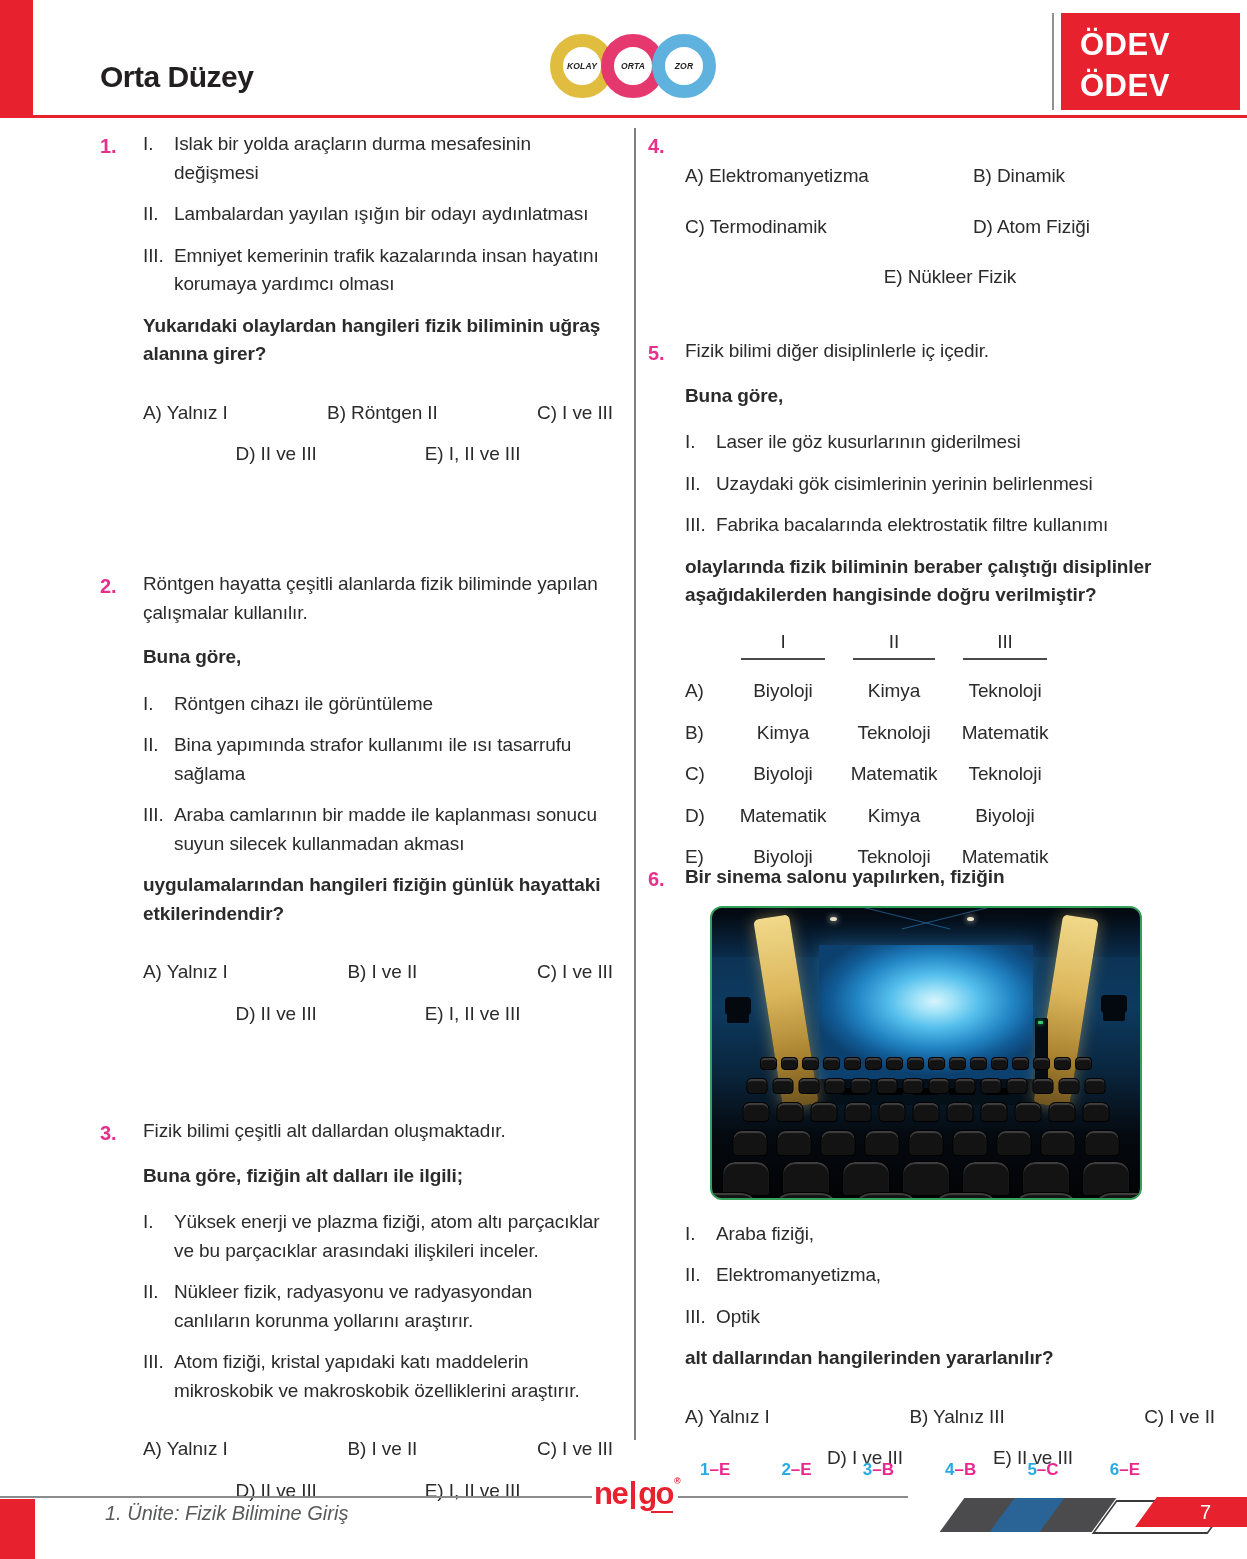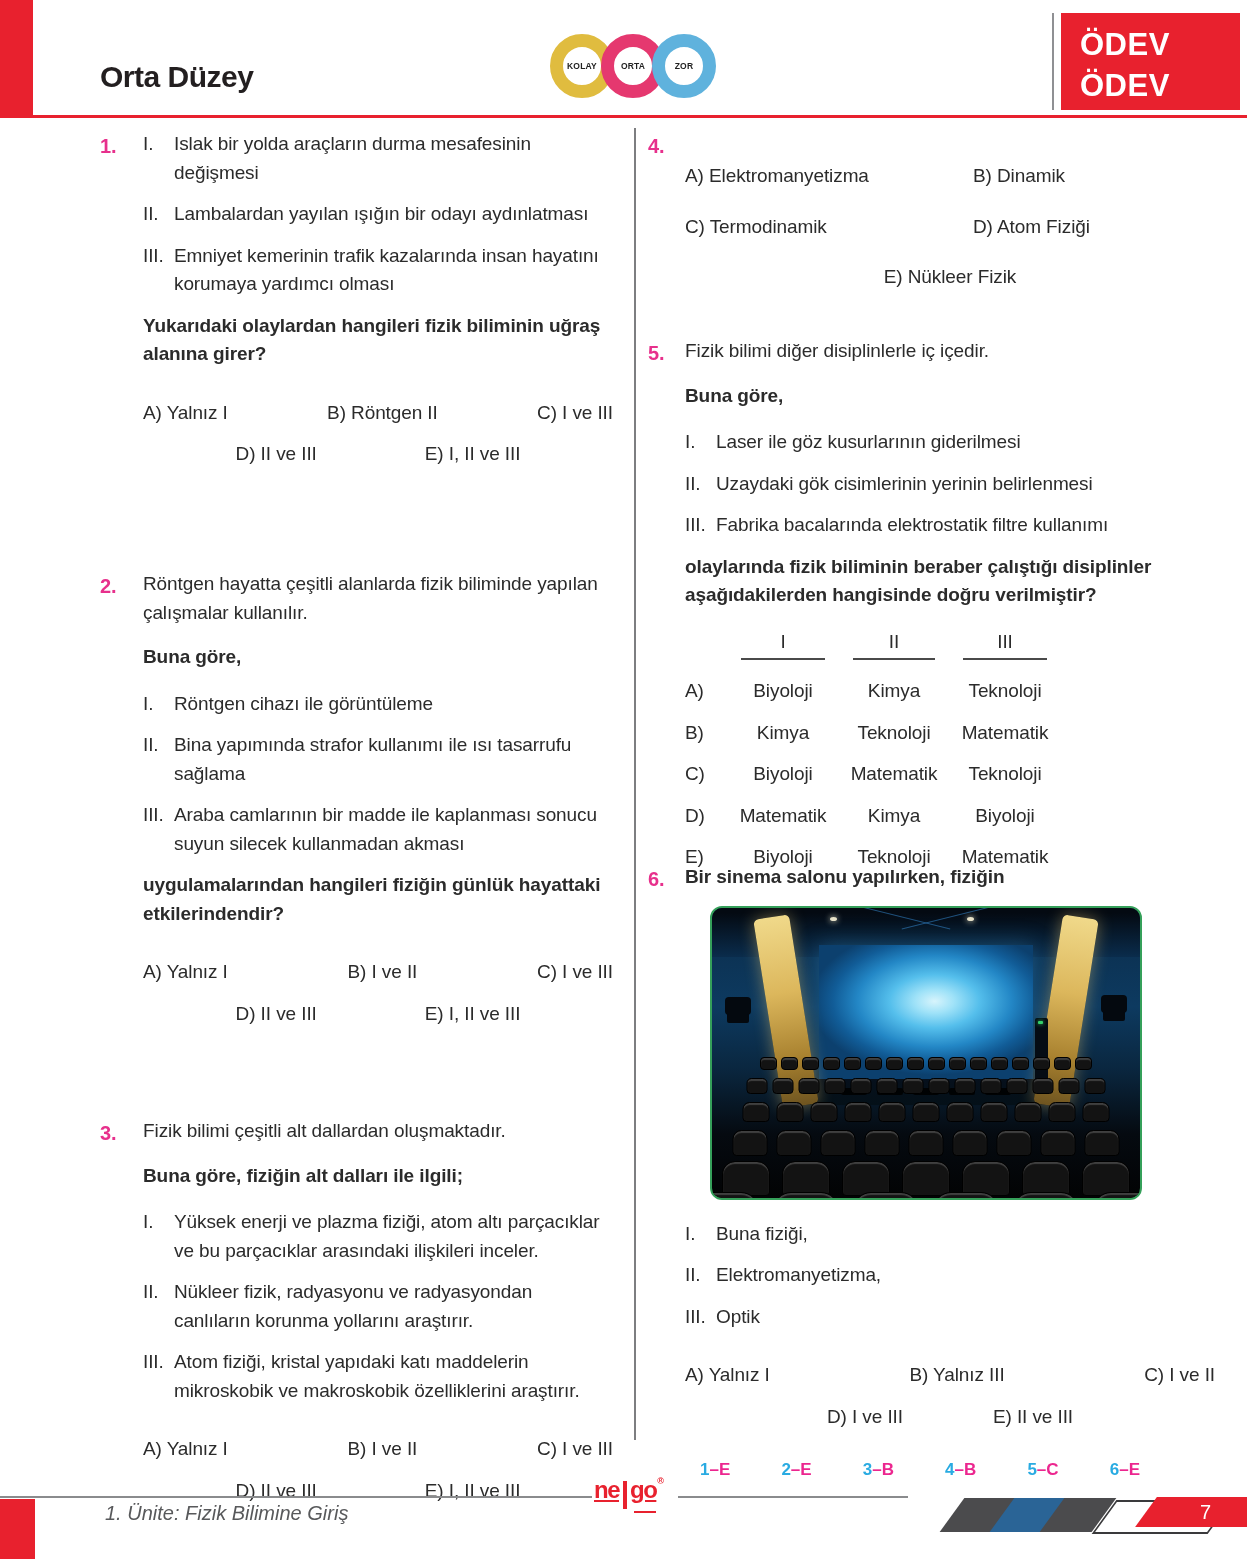--- a/index.html
+++ b/index.html
@@ -3,21 +3,21 @@
 <meta charset="utf-8">
 <style>
   html,body{margin:0;padding:0;background:#ffffff;}
   .page{position:relative;width:1247px;height:1559px;background:#fff;overflow:hidden;
         font-family:"Liberation Sans",sans-serif;color:#2b2b2b;}
 
   
   .red-corner{position:absolute;left:0;top:0;width:33px;height:117px;background:#E8212E;}
   .header-rule{position:absolute;left:0;top:115px;width:1247px;height:3px;background:#E8212E;}
   .level-title{position:absolute;left:100px;top:60px;font-size:30px;font-weight:bold;color:#231F20;letter-spacing:-0.5px;}
-  .rings{position:absolute;left:550px;top:34px;display:flex;}
+  .rings{position:absolute;left:550px;top:34px;display:flex;font-style:italic;}
   .ring{width:38px;height:38px;border-radius:50%;background:#fff;display:flex;align-items:center;justify-content:center;}
   .ring span{font-size:8.5px;font-weight:bold;color:#222;letter-spacing:0.2px;}
   .ring.kolay{border:13px solid #E0BC3F;}
   .ring.orta{border:13px solid #E5386F;margin-left:-13px;position:relative;z-index:2;}
   .ring.zor{border:13px solid #5FB2DD;margin-left:-13px;position:relative;z-index:3;}
   .header-vline{position:absolute;left:1052px;top:13px;width:2px;height:97px;background:#8f9093;}
   .odev-box{position:absolute;left:1061px;top:13px;width:179px;height:97px;background:#E8212E;color:#fff;
             font-weight:bold;font-size:31px;line-height:1.32;padding:12px 0 0 19px;box-sizing:border-box;letter-spacing:0.5px;}
 
   
@@ -84,21 +84,21 @@
               font-size:17px;font-weight:bold;}
   .ak-q{color:#29ABE2;} .ak-a{color:#EC268F;}
 
   
   .footer-line{position:absolute;top:1496px;height:2px;background:#8a8b8d;}
   .fl-left{left:0;width:592px;}
   .fl-right{left:678px;width:230px;}
   .red-corner-bottom{position:absolute;left:0;top:1499px;width:35px;height:60px;background:#E8212E;}
   .unit-label{position:absolute;left:105px;top:1502px;font-size:20px;font-style:italic;color:#58595b;}
   .logo{position:absolute;left:594px;top:1478px;display:flex;align-items:flex-start;color:#E8212E;font-weight:bold;}
-  .logo .ne,.logo .go{font-size:24px;letter-spacing:-1.5px;line-height:1;text-decoration:underline;}
+  .logo .ne,.logo .go{font-size:31px;letter-spacing:-1.5px;line-height:1;}
   .logo .spine{width:4px;height:28px;background:#E8212E;margin:3px 3px 0 4px;}
   .logo .reg{font-size:9px;margin:-2px 0 0 1px;}
   .logo-sub{position:absolute;right:8px;bottom:-4px;width:22px;height:2px;background:#E8212E;}
   .stripe{position:absolute;transform:skewX(-36deg);}
   .st1{left:952px;top:1498px;width:52px;height:34px;background:#4b4b4d;}
   .st2{left:1002px;top:1498px;width:54px;height:34px;background:#2a6496;}
   .st3{left:1052px;top:1498px;width:52px;height:34px;background:#4b4b4d;}
   .st4{left:1104px;top:1500px;width:112px;height:30px;background:#fff;border:2px solid #3a3a3c;}
   .st5{left:1146px;top:1497px;width:170px;height:30px;background:#E8212E;}
   .page-num{position:absolute;left:1200px;top:1501px;color:#fff;font-size:20px;z-index:5;}
@@ -387,31 +387,32 @@
               <div class="seat" style="width: 64px; height: 48px; border-radius: 18px 18px 4px 4px;"></div>
               <div class="seat" style="width: 64px; height: 48px; border-radius: 18px 18px 4px 4px;"></div>
               <div class="seat" style="width: 64px; height: 48px; border-radius: 18px 18px 4px 4px;"></div>
             </div>
           </div>
       </div>
 
       <div class="items" style="margin-top:20px;">
         <div class="item">
             <span class="rn">I.</span>
-            <span>Buna fiziği,</span>
+            <span>Araba fiziği,</span>
           </div>
         <div class="item">
             <span class="rn">II.</span>
             <span>Elektromanyetizma,</span>
           </div>
         <div class="item">
             <span class="rn">III.</span>
             <span>Optik</span>
           </div>
       </div>
+      <div class="prompt">alt dallarından hangilerinden yararlanılır?</div>
       <div class="opt-row1">
         <span>A) Yalnız I</span>
         <span>B) Yalnız III</span>
         <span>C) I ve II</span>
       </div>
       <div class="opt-row2" style="gap:90px;">
         <span>D) I ve III</span>
         <span>E) II ve III</span>
       </div>
     </div>

